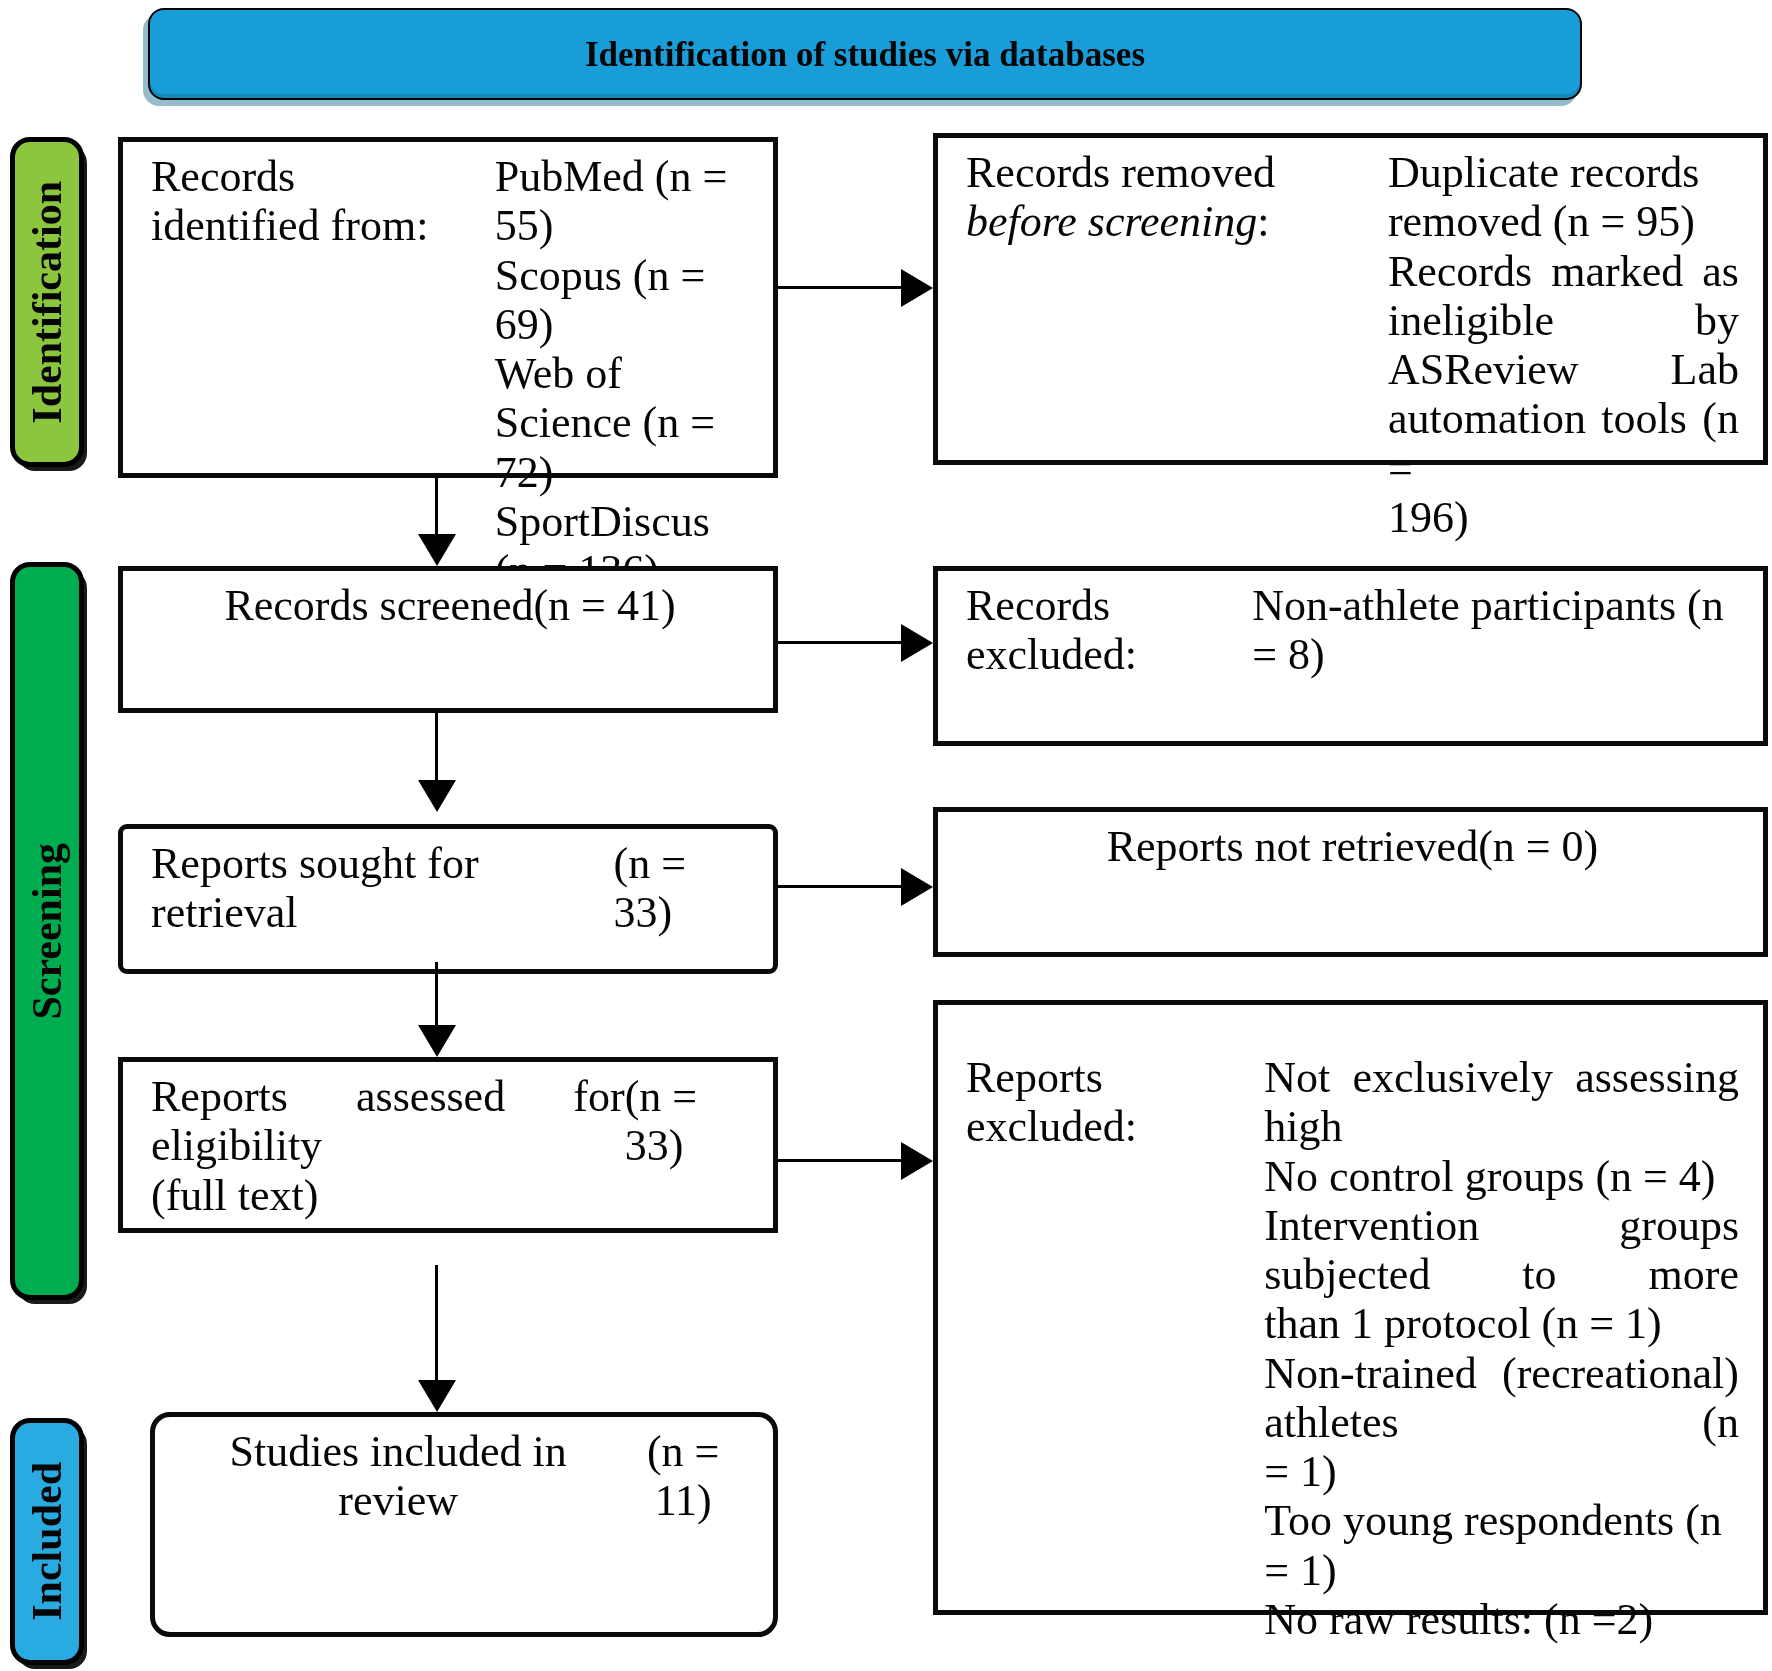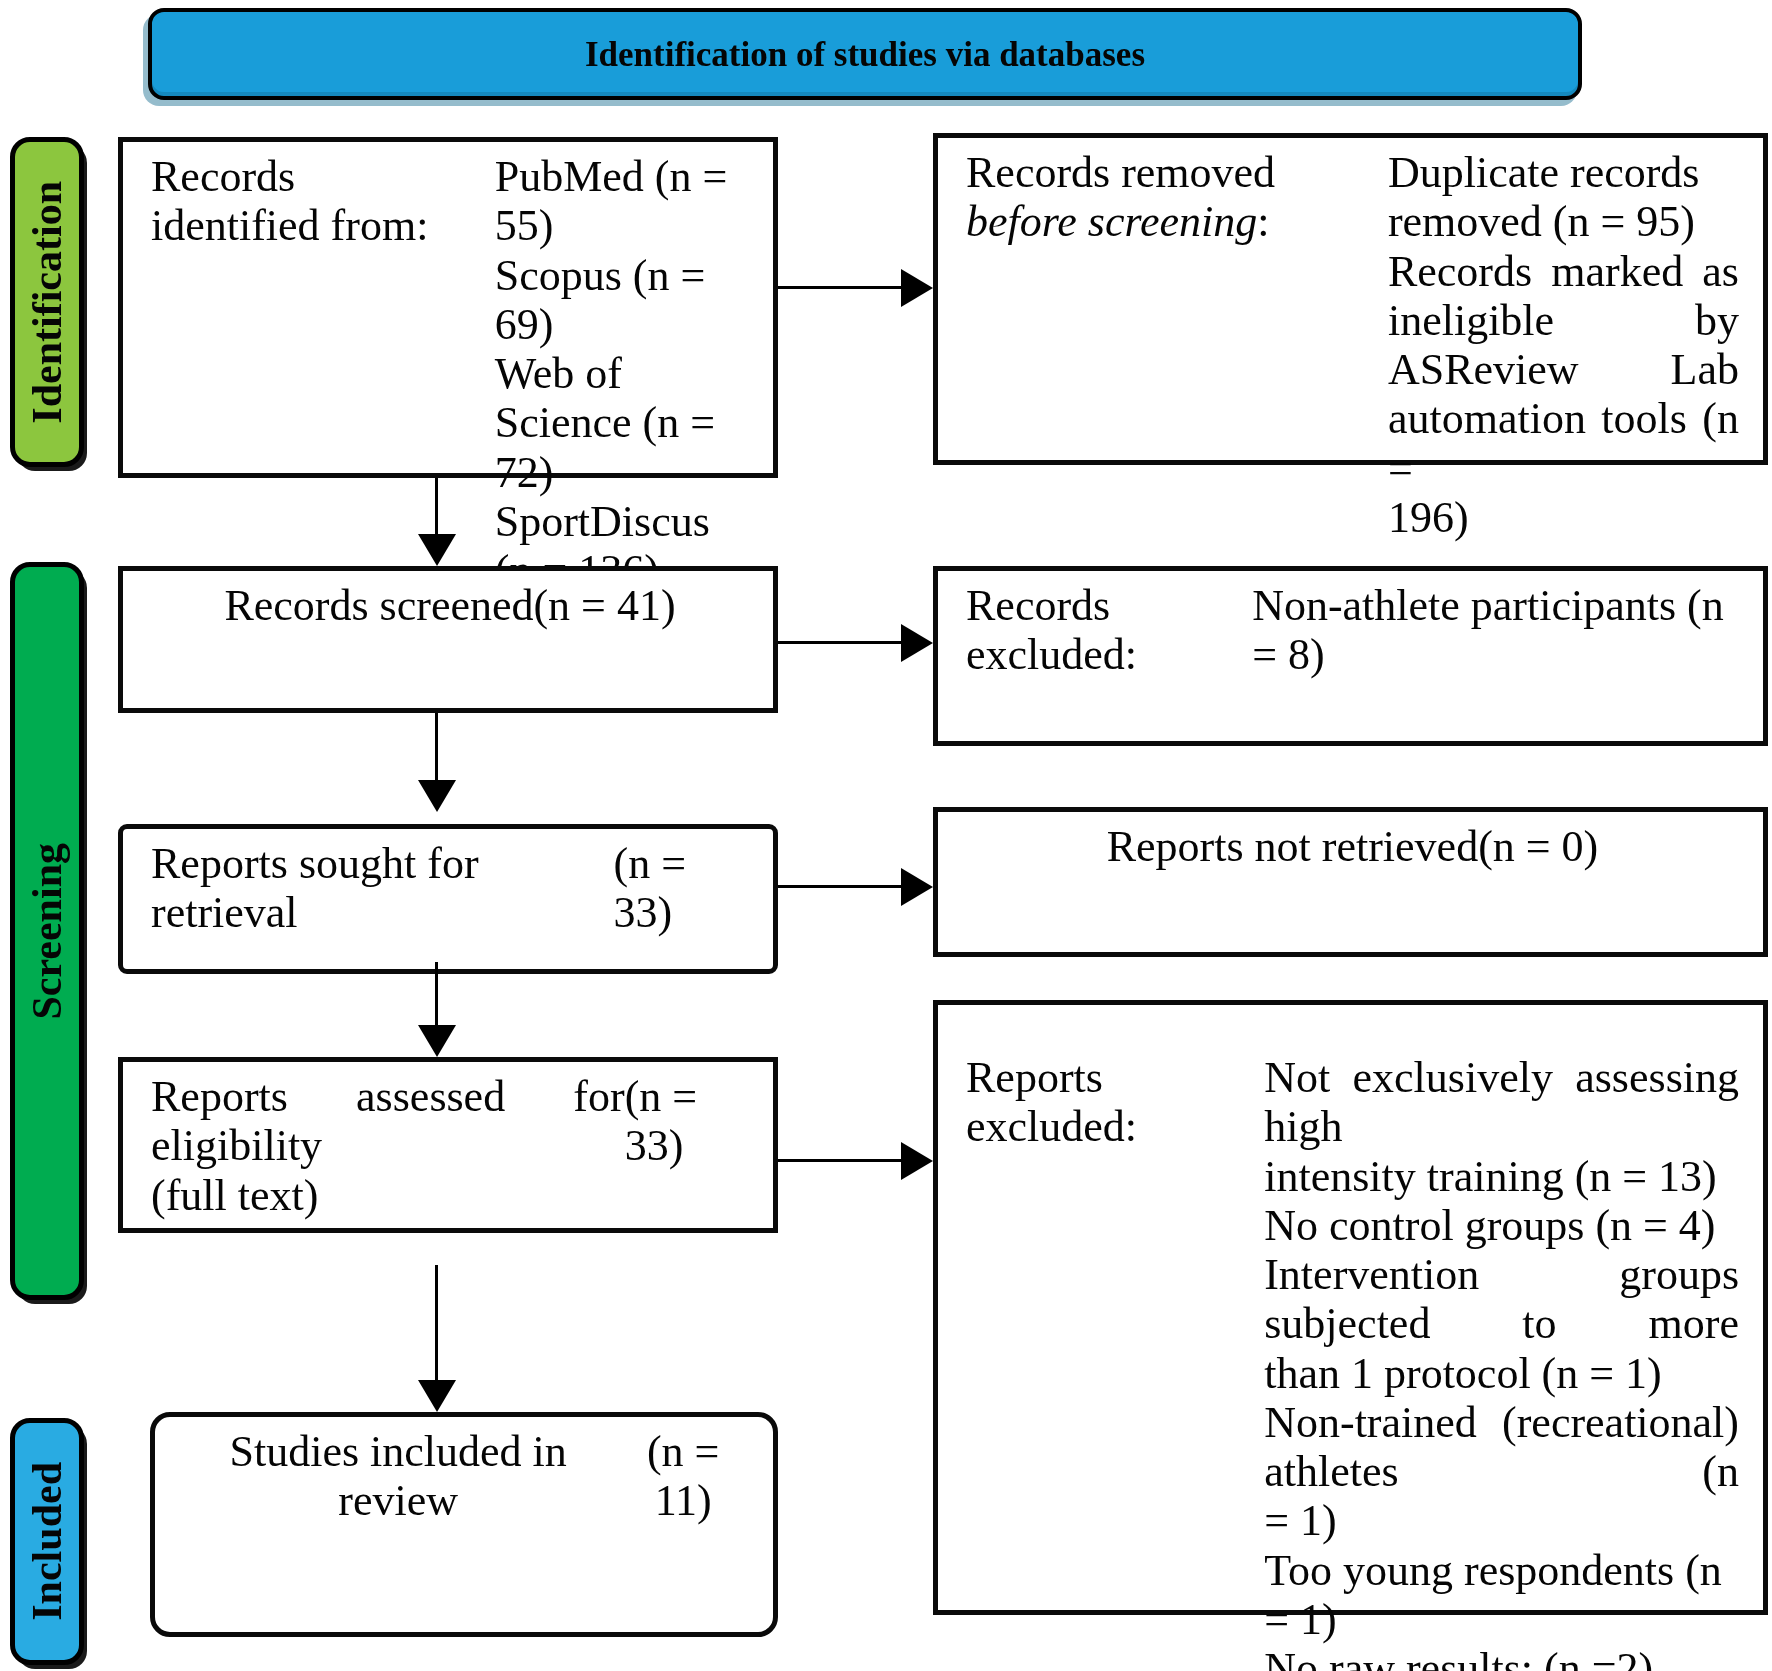--- a/index.html
+++ b/index.html
@@ -4,21 +4,21 @@
 <style>
   html,body{margin:0;padding:0;background:#ffffff;}
   #stage{
     position:relative;width:1772px;height:1671px;background:#ffffff;overflow:hidden;
     font-family:"Liberation Serif","DejaVu Serif",serif;color:#050505;
     font-size:44px;line-height:1.12;
   }
   
   .banner{
     position:absolute;left:148px;top:8px;width:1434px;height:92px;
-    border-radius:16px;border:4px solid #000000;
+    border-radius:16px;border:2px solid #000000;
     box-shadow:-5px 6px 0 rgba(21,106,143,.45), inset 0 -4px 0 rgba(0,0,0,.12);
     display:flex;align-items:center;justify-content:center;box-sizing:border-box;
   }
   .banner .title{font-weight:bold;font-size:35px;line-height:1;}
   
   .bar{
     position:absolute;left:10px;width:74px;border:5px solid #000;border-radius:20px;
     box-shadow:5px 6px 0 -2px #1a1a1a;box-sizing:border-box;
     display:flex;align-items:center;justify-content:center;
   }
@@ -154,21 +154,20 @@
   <div class="fbox" id="box-notretr">
       <div class="line">Reports not retrieved</div>
       <div class="line">(n = 0)</div>
     </div>
 
   <div class="fbox" id="box-excluded2">
     <div class="line">Reports excluded:</div>
     <div>
         <div class="sub">
           <div class="line just">Not exclusively assessing high</div>
-          <div class="line">intensity training (n = 13)</div>
         </div>
         <div class="sub">
           <div class="line">No control groups (n = 4)</div>
         </div>
         <div class="sub">
           <div class="line just">Intervention groups subjected to more</div>
           <div class="line">than 1 protocol (n = 1)</div>
         </div>
         <div class="sub">
           <div class="line just">Non-trained (recreational) athletes (n</div>

